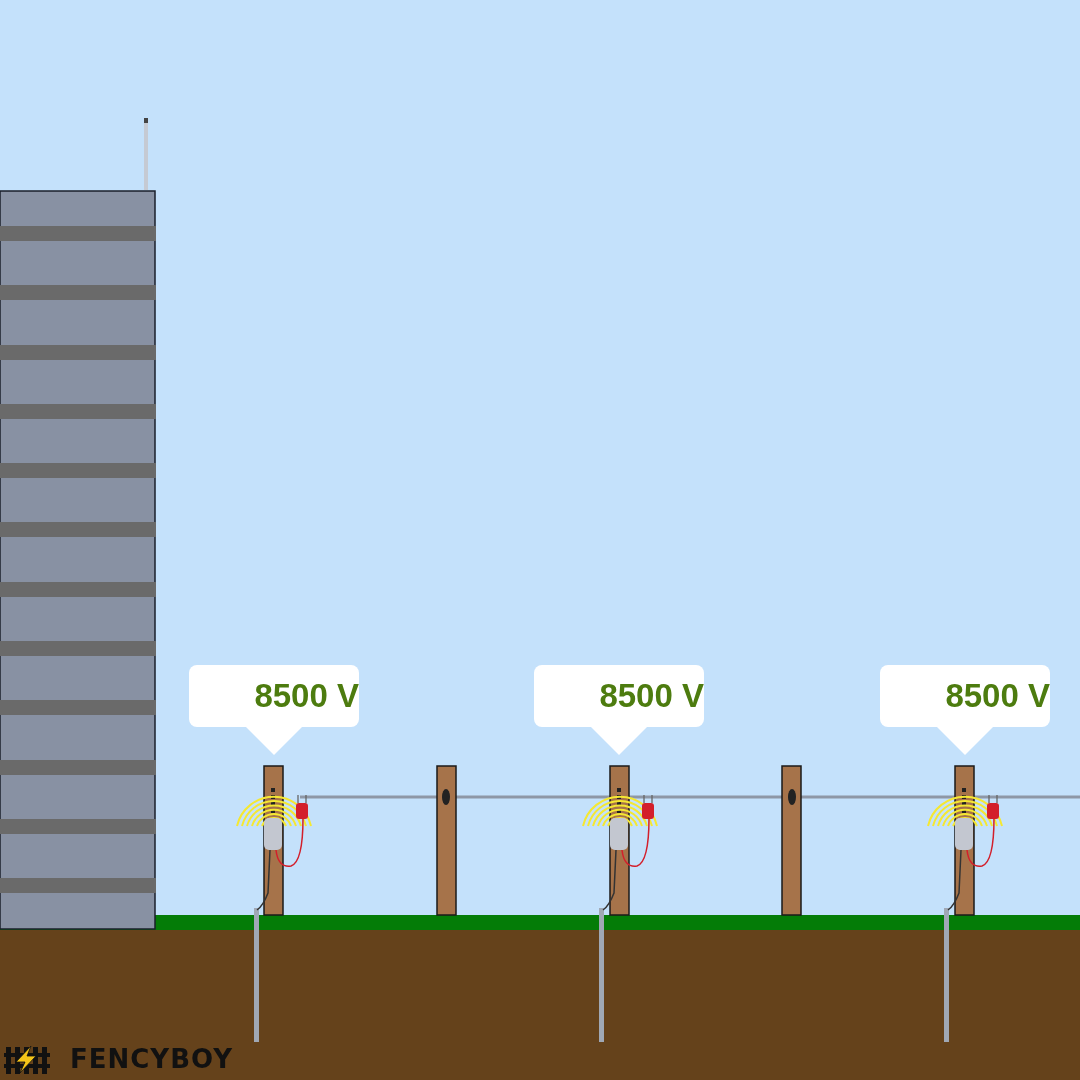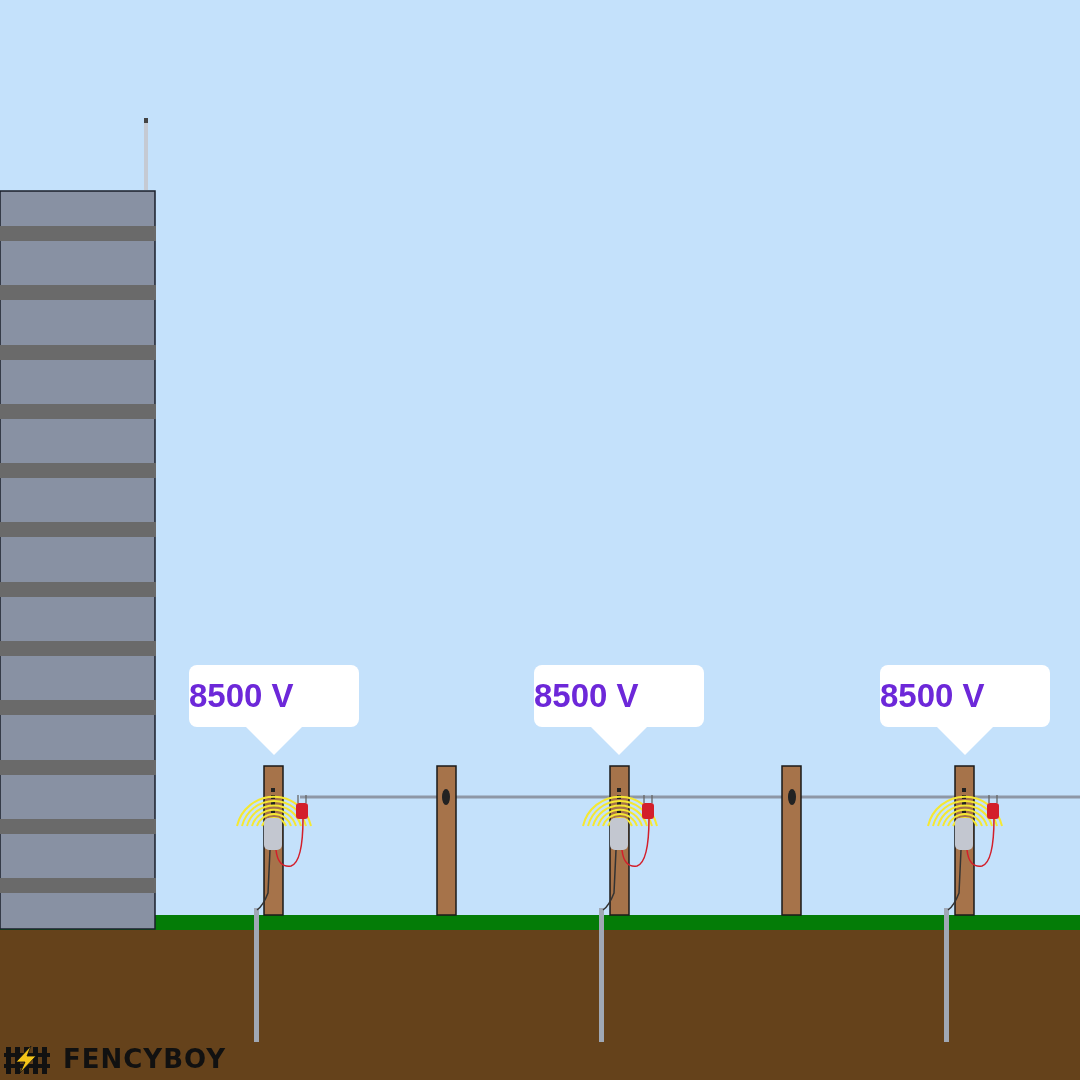--- a/index.html
+++ b/index.html
@@ -1,27 +1,27 @@
 <!DOCTYPE html>
 <html><head>
   <meta charset="utf-8">
   <style>
     html, body { margin: 0; padding: 0; }
     body { width: 1080px; height: 1080px; overflow: hidden; background: #c4e1fb; position: relative; font-family: "Liberation Sans", sans-serif; }
     .scene { position: absolute; left: 0; top: 0; width: 1080px; height: 1080px; }
     .label {
       position: absolute; width: 170px; height: 62px; background: #ffffff; border-radius: 8px;
-      display: flex; align-items: center; justify-content: flex-start;
-      font-family: "Liberation Sans", sans-serif; font-weight: bold; font-size: 33px; color: #6d28d9;
+      display: flex; align-items: center; justify-content: flex-end;
+      font-family: "Liberation Sans", sans-serif; font-weight: bold; font-size: 33px; color: #4d7c0f;
     }
     .label::after {
       content: ""; position: absolute; left: 50%; bottom: -28px; margin-left: -28px;
       border-left: 28px solid transparent; border-right: 28px solid transparent; border-top: 28px solid #ffffff;
     }
-    .brand { position: absolute; left: 4px; bottom: 6px; display: flex; align-items: center; gap: 13px; }
+    .brand { position: absolute; left: 4px; bottom: 6px; display: flex; align-items: center; gap: 20px; }
     .brand-text { font-family: "DejaVu Sans", sans-serif; font-weight: bold; font-size: 26px; letter-spacing: 1px; color: #111111; }
   </style>
 </head>
 <body>
 
 <svg class="scene" viewBox="0 0 1080 1080" xmlns="http://www.w3.org/2000/svg">
   <defs>
     <g id="sparks">
       <path d="M -36 28 A 38 38 0 0 1 38 28" fill="none" stroke="#f5e832" stroke-width="2"></path>
       <path d="M -31 28 A 33 33 0 0 1 33 28" fill="none" stroke="#f5e832" stroke-width="2"></path>

